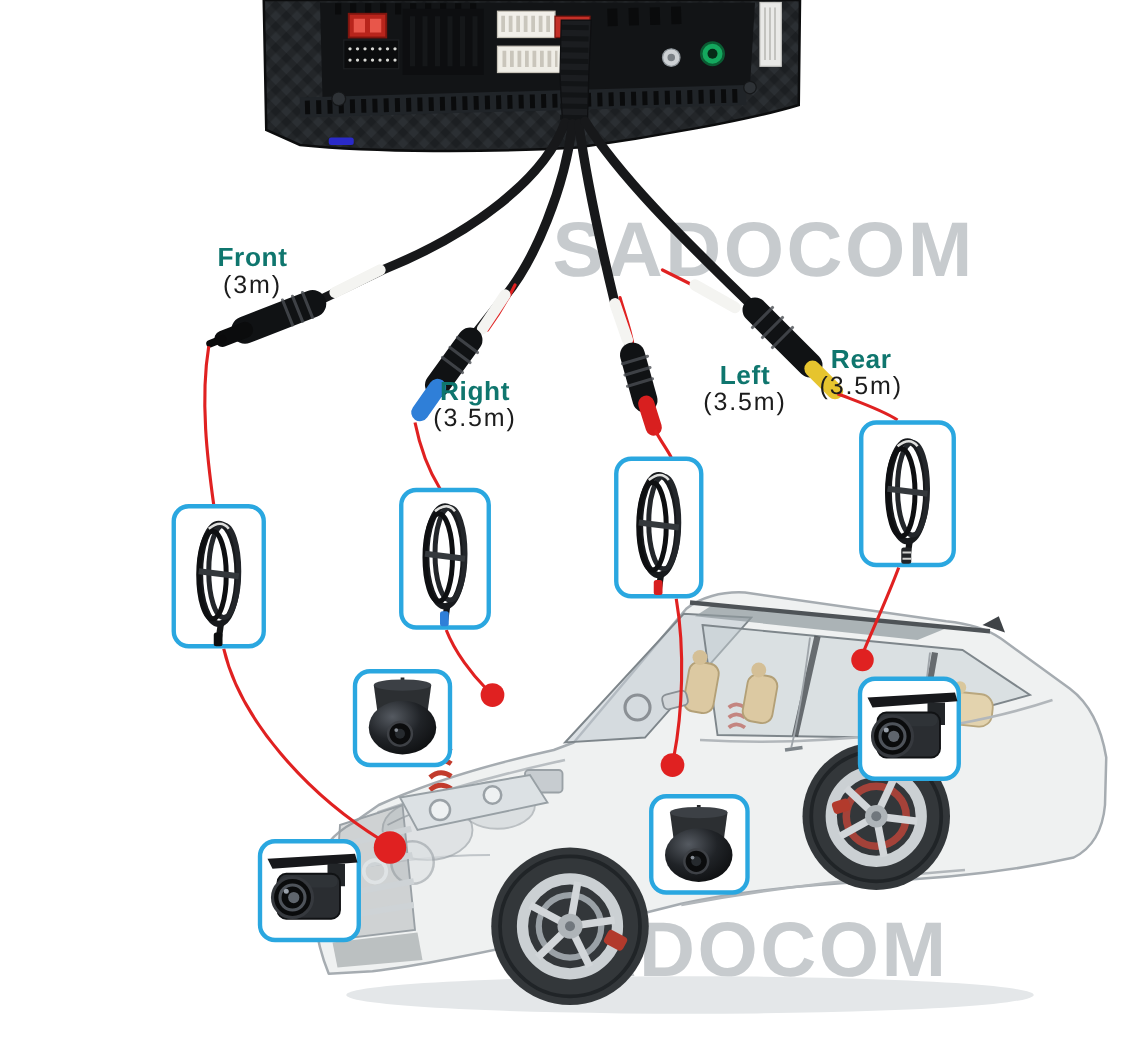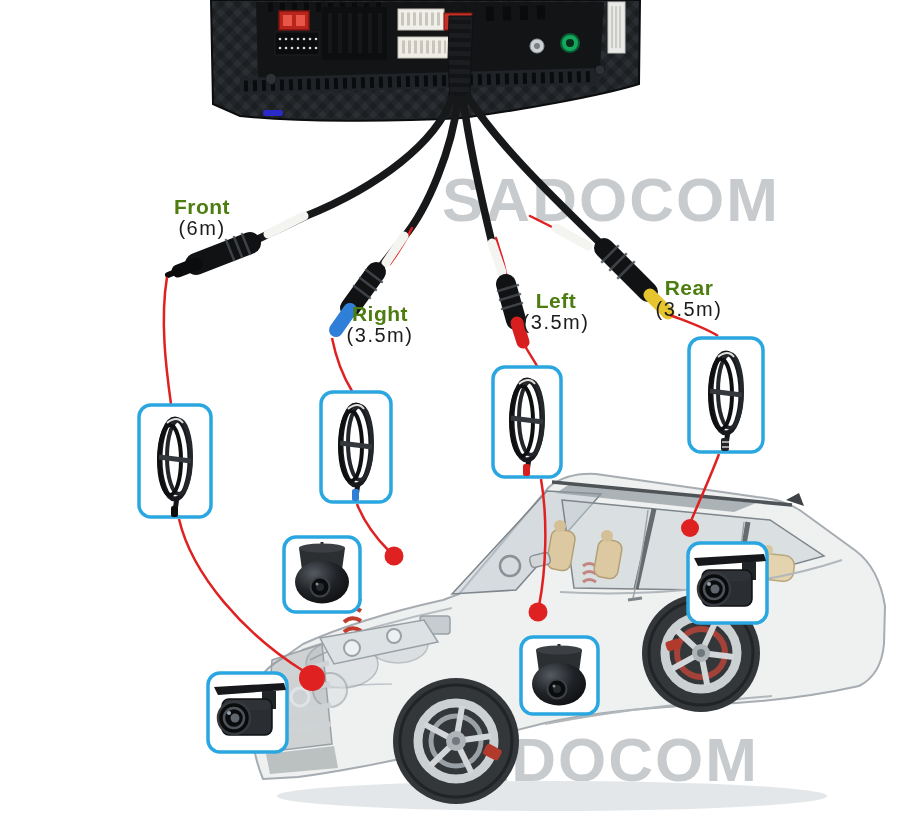--- a/index.html
+++ b/index.html
@@ -2,21 +2,21 @@
 <html><head>
 <meta charset="utf-8">
 <style>
   html,body{margin:0;padding:0;background:#ffffff;}
   .stage{
     position:relative;width:900px;height:834px;background:#ffffff;overflow:hidden;
     font-family:"Liberation Sans",sans-serif;
   }
   .stage svg{position:absolute;left:0;top:0;}
   .cam-label{position:absolute;transform:translateX(-50%);text-align:center;line-height:1.05;white-space:nowrap;}
-  .cam-label .name{display:block;color:#4d7c0f;font-weight:bold;font-size:21px;letter-spacing:.5px;}
+  .cam-label .name{display:block;color:#0f766e;font-weight:bold;font-size:21px;letter-spacing:.5px;}
   .cam-label .len{display:block;color:#1c1c1c;font-size:20px;font-weight:normal;letter-spacing:1.5px;}
   .wm{font-family:"Liberation Sans",sans-serif;font-weight:bold;font-size:62px;letter-spacing:2px;fill:#c7cbce;}
 </style>
 </head>
 <body>
 
 <div class="stage">
 <svg width="900" height="834" viewBox="0 0 900 834">
   <defs>
     <pattern id="carbon" width="12" height="12" patternUnits="userSpaceOnUse" patternTransform="rotate(45)">
@@ -312,27 +312,27 @@
   <g fill="#e02121">
     <circle cx="312" cy="678" r="13"></circle>
     <circle cx="394" cy="556" r="9.5"></circle>
     <circle cx="538" cy="612" r="9.5"></circle>
     <circle cx="690" cy="528" r="9"></circle>
   </g>
 </svg>
 
 <div class="cam-label" style="left:202px;top:196px;">
   <span class="name">Front</span>
-  <span class="len">(6m)</span>
+  <span class="len">(3m)</span>
 </div>
 <div class="cam-label" style="left:380px;top:303px;">
   <span class="name">Right</span>
   <span class="len">(3.5m)</span>
 </div>
-<div class="cam-label" style="left:556px;top:290px;">
+<div class="cam-label" style="left:596px;top:290px;">
   <span class="name">Left</span>
   <span class="len">(3.5m)</span>
 </div>
 <div class="cam-label" style="left:689px;top:233px;margin-top:44px;">
   <span class="name">Rear</span>
   <span class="len">(3.5m)</span>
 </div>
 </div>
 
 </body></html>

